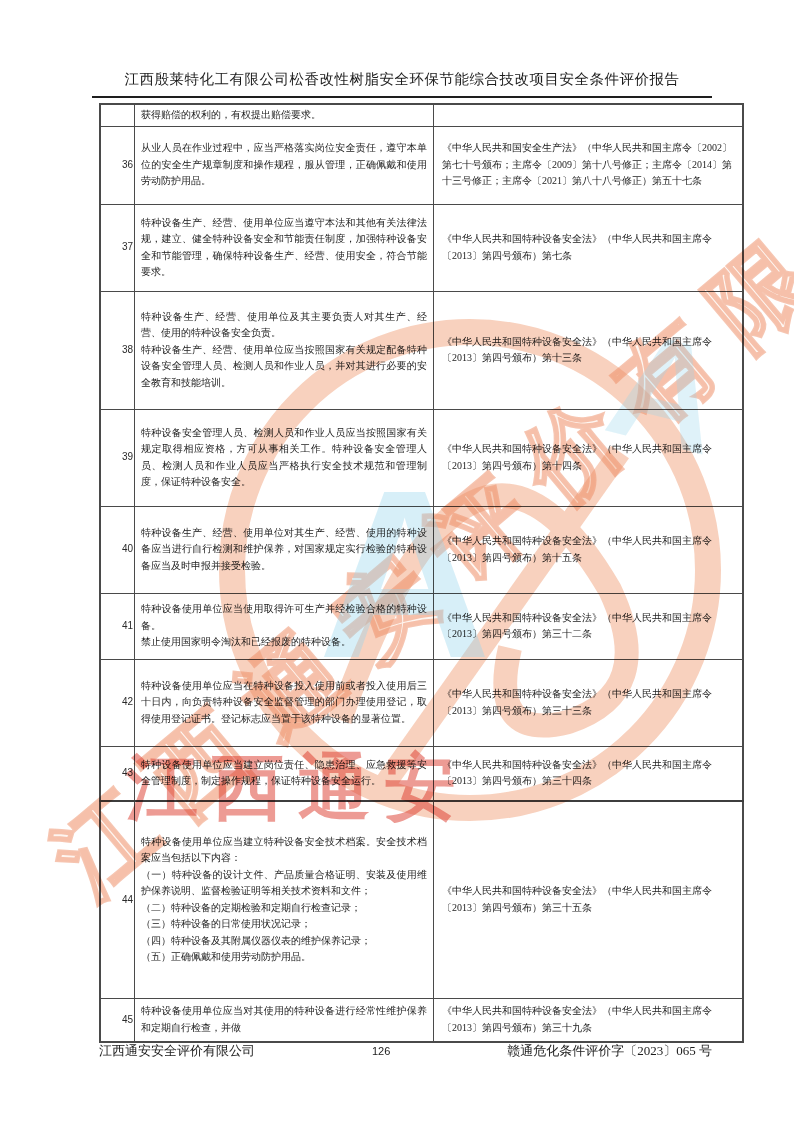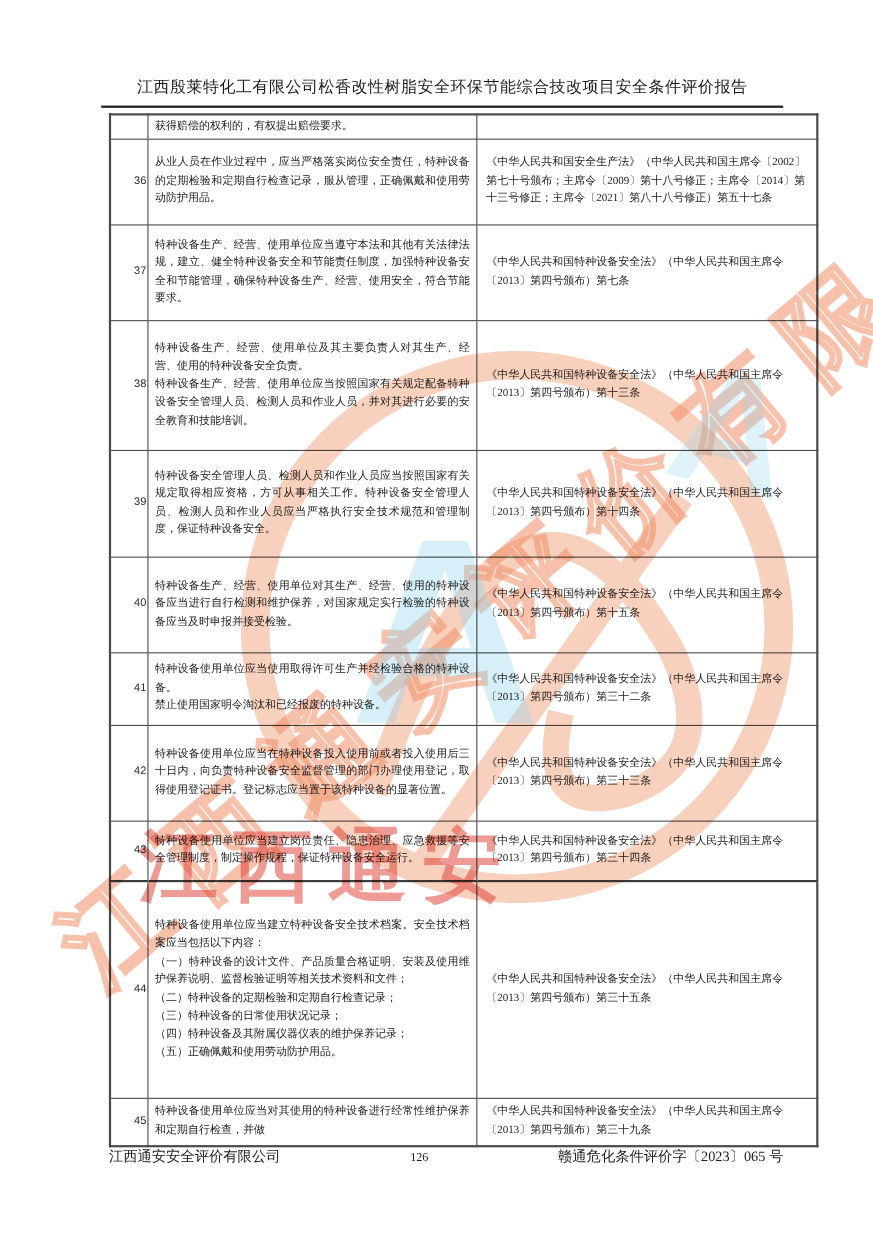--- a/index.html
+++ b/index.html
@@ -52,21 +52,21 @@
   tbody tr:nth-child(9){height:55px;}
   tbody tr:nth-child(10){height:197px;}
   tbody tr:nth-child(10) td{border-top:2.5px solid #3d3d3d;}
   tbody tr:nth-child(11){height:44px;margin-left:32px;}
   
   .footer{
     position:absolute;top:1042px;left:99px;right:82px;
     display:flex;justify-content:space-between;align-items:baseline;
     font-size:13px;
   }
-  .footer .page-num{font-size:11px;font-family:Liberation Serif, serif;}
+  .footer .page-num{font-size:11px;font-family:Liberation Sans, sans-serif;}
   .footer .doc-num{font-weight:normal;}
   
   .watermark-layer{
     position:absolute;inset:0;
     pointer-events:none;
     mix-blend-mode:multiply;
     z-index:5;
   }
   .wm-seal{position:absolute;left:190px;top:290px;opacity:.45;}
   .wm-diag{
@@ -110,21 +110,21 @@
             <tr>
               <td class="col-no"></td>
               <td class="col-text">
                 <div class="para">获得赔偿的权利的，有权提出赔偿要求。</div>
               </td>
               <td class="col-basis"></td>
             </tr>
             <tr>
               <td class="col-no">36</td>
               <td class="col-text">
-                <div class="para">从业人员在作业过程中，应当严格落实岗位安全责任，特种设备的定期检验和定期自行检查记录，服从管理，正确佩戴和使用劳动防护用品。</div>
+                <div class="para">从业人员在作业过程中，应当严格落实岗位安全责任，遵守本单位的安全生产规章制度和操作规程，服从管理，正确佩戴和使用劳动防护用品。</div>
               </td>
               <td class="col-basis">《中华人民共和国安全生产法》（中华人民共和国主席令〔2002〕第七十号颁布；主席令〔2009〕第十八号修正；主席令〔2014〕第十三号修正；主席令〔2021〕第八十八号修正）第五十七条</td>
             </tr>
             <tr>
               <td class="col-no">37</td>
               <td class="col-text">
                 <div class="para">特种设备生产、经营、使用单位应当遵守本法和其他有关法律法规，建立、健全特种设备安全和节能责任制度，加强特种设备安全和节能管理，确保特种设备生产、经营、使用安全，符合节能要求。</div>
               </td>
               <td class="col-basis">《中华人民共和国特种设备安全法》（中华人民共和国主席令〔2013〕第四号颁布）第七条</td>
             </tr>

